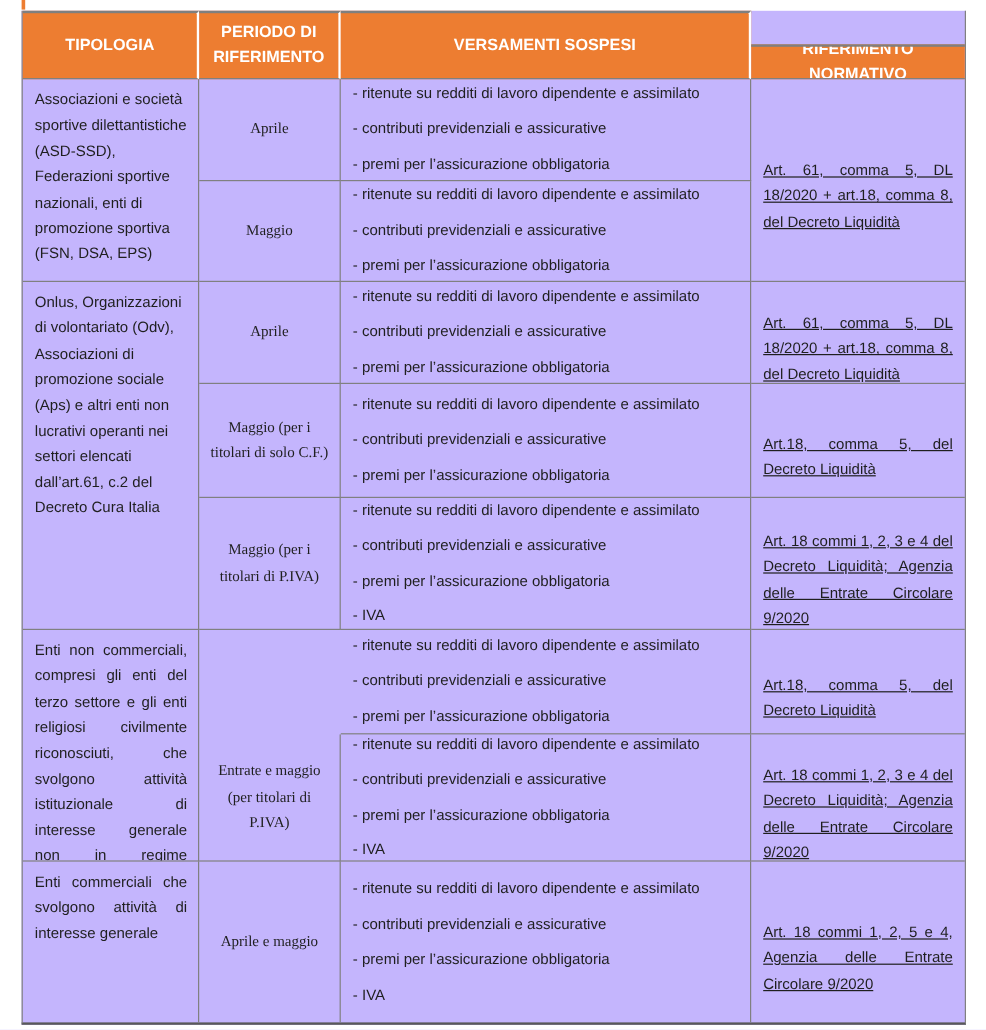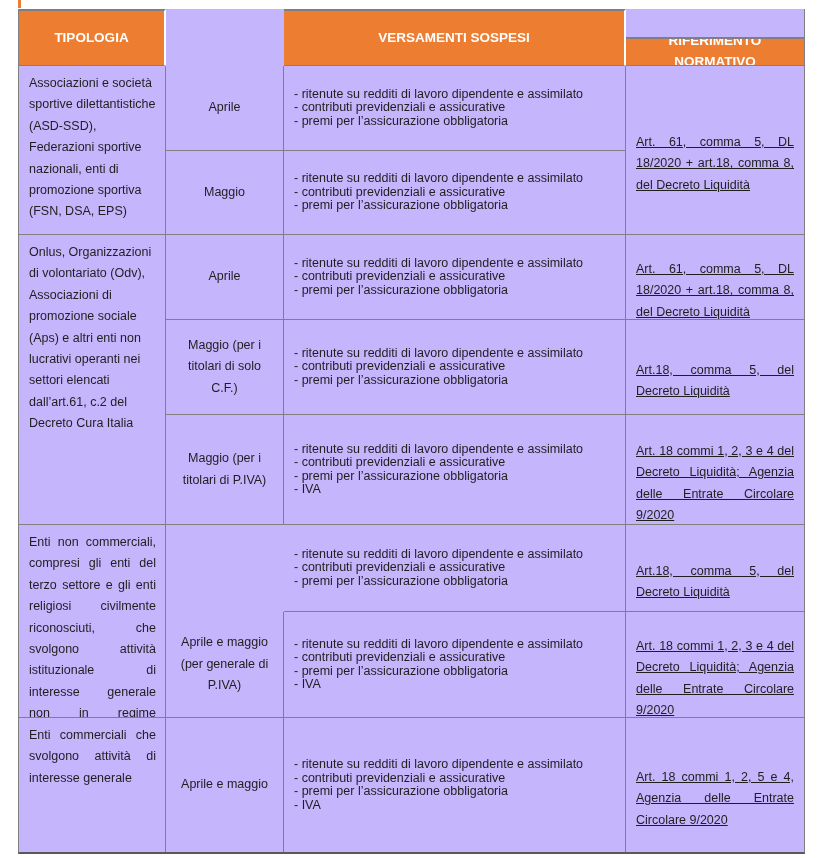--- a/index.html
+++ b/index.html
@@ -35,40 +35,41 @@
     border-bottom:1.5px solid #808080;
     padding:2px 8px;
   }
   .hdr.sep{border-right:2px solid #ffffff;}
   .tip{
     padding:7px 9px 18px 10px;line-height:21.4px;
   }
   .tip.justify{text-align:justify;}
   .per{
     display:flex;align-items:center;justify-content:center;text-align:center;
-    line-height:21.4px;padding:2px 8px;
+    line-height:21.4px;padding:2px 8px;font-family:Liberation Serif, serif;
   }
   .ver{
     display:flex;flex-direction:column;justify-content:center;
-    padding:4px 8px 4px 10px;line-height:13.5px;
+    gap:16px;padding:4px 8px 4px 10px;line-height:13.5px;
   }
   .rif{
     display:flex;flex-direction:column;justify-content:center;
     padding:4px 10px;line-height:21.4px;
   }
   .rif > div{text-align:justify;text-decoration:underline;}
 </style>
 </head>
 <body>
 
 <div class="artifact"></div>
 
 <div class="tbl">
 
   <div class="cell hdr sep" style="grid-area:1/1/2/2">TIPOLOGIA</div>
+  <div class="cell hdr sep" style="grid-area:1/2/2/3">PERIODO DI RIFERIMENTO</div>
   <div class="cell hdr sep" style="grid-area:1/3/2/4">VERSAMENTI SOSPESI</div>
   <div class="cell hdr last-col" style="grid-area:1/4/2/5">RIFERIMENTO NORMATIVO</div>
 
   <div class="cell tip" style="grid-area:2/1/4/2">Associazioni e società sportive dilettantistiche (ASD-SSD), Federazioni sportive nazionali, enti di promozione sportiva (FSN, DSA, EPS)</div>
   <div class="cell per" style="grid-area:2/2/3/3">Aprile</div>
   <div class="cell ver" style="grid-area:2/3/3/4">
     <div>- ritenute su redditi di lavoro dipendente e assimilato</div>
     <div>- contributi previdenziali e assicurative</div>
     <div>- premi per l’assicurazione obbligatoria</div>
   </div>
@@ -114,21 +115,21 @@
 
   <div class="cell tip justify" style="grid-area:7/1/9/2">Enti non commerciali, compresi gli enti del terzo settore e gli enti religiosi civilmente riconosciuti, che svolgono attività istituzionale di interesse generale non in regime d'impresa</div>
   <div class="cell ver" style="grid-area:7/3/8/4">
     <div>- ritenute su redditi di lavoro dipendente e assimilato</div>
     <div>- contributi previdenziali e assicurative</div>
     <div>- premi per l’assicurazione obbligatoria</div>
   </div>
   <div class="cell rif last-col" style="grid-area:7/4/8/5">
     <div>Art.18, comma 5, del Decreto Liquidità</div>
   </div>
-  <div class="cell per" style="grid-area:8/2/9/3">Aprile e maggio (per generale di P.IVA)</div>
+  <div class="cell per" style="grid-area:8/2/9/3">Entrate e maggio (per titolari di P.IVA)</div>
   <div class="cell ver" style="grid-area:8/3/9/4">
     <div>- ritenute su redditi di lavoro dipendente e assimilato</div>
     <div>- contributi previdenziali e assicurative</div>
     <div>- premi per l’assicurazione obbligatoria</div>
     <div>- IVA</div>
   </div>
   <div class="cell rif last-col" style="grid-area:8/4/9/5">
     <div>Art. 18 commi 1, 2, 3 e 4 del Decreto Liquidità; Agenzia delle Entrate Circolare 9/2020</div>
   </div>
 

